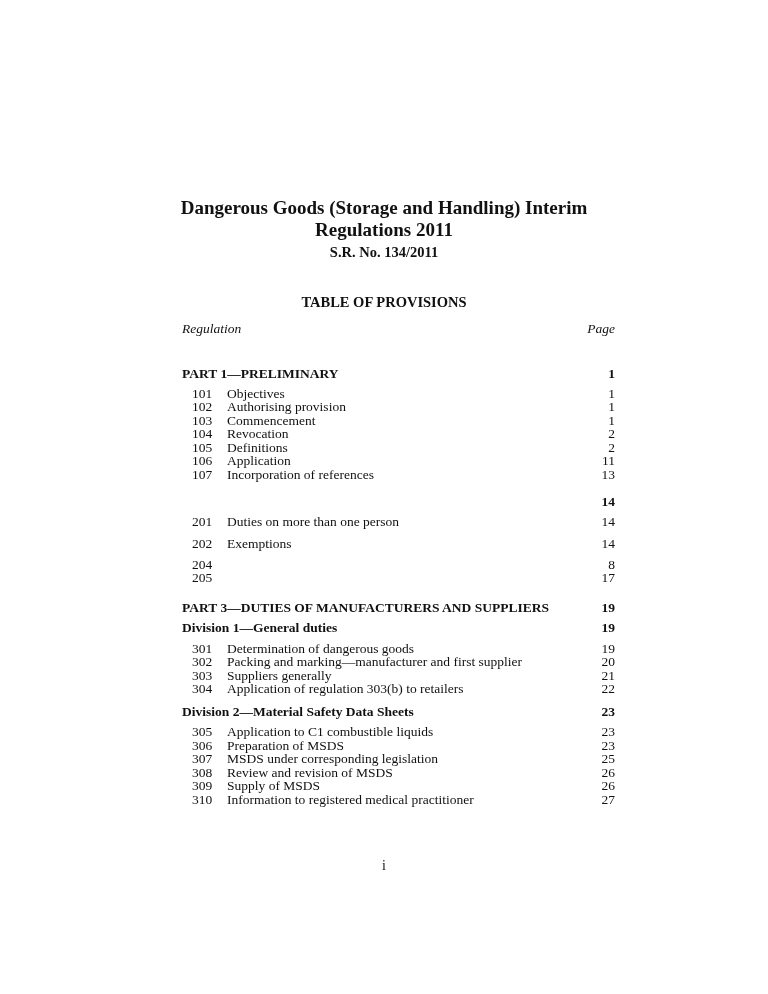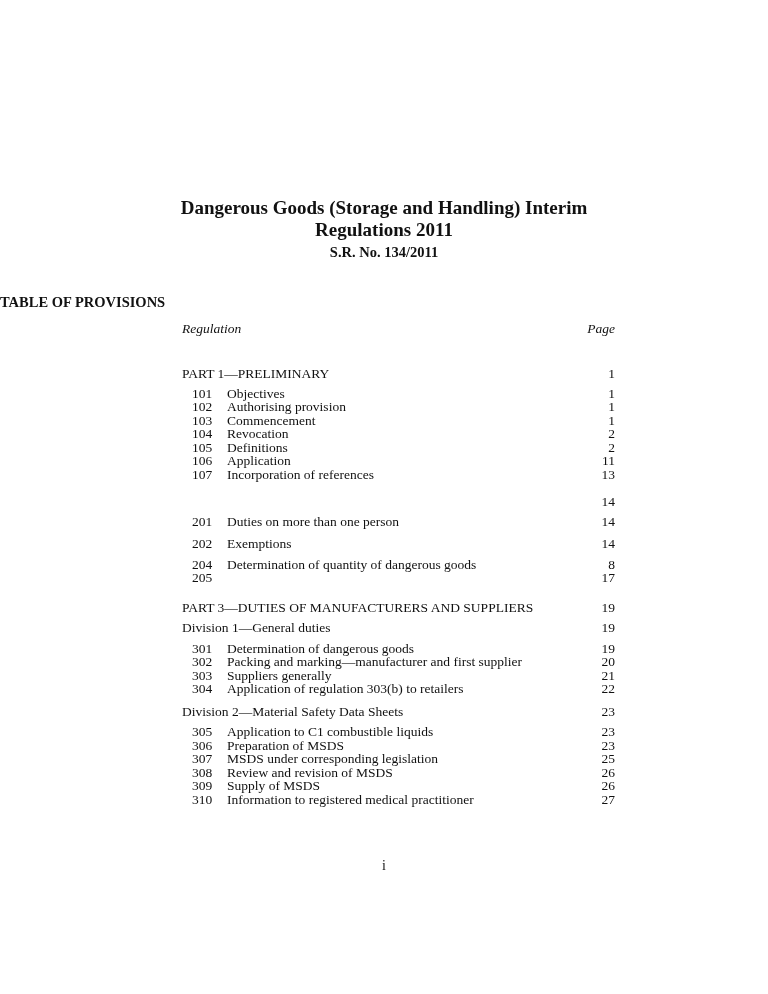--- a/index.html
+++ b/index.html
@@ -40,21 +40,21 @@
       text-align: center;
       font-weight: bold;
       font-size: 14.5px;
       line-height: 18px;
     }
     .toc-heading {
       position: absolute;
       top: 293px;
       left: 0;
       width: 768px;
-      text-align: left;
+      text-align: center;
       font-weight: bold;
       font-size: 14.5px;
       line-height: 18px;
     }
     .col-head {
       position: absolute;
       top: 321px;
       font-style: italic;
       font-size: 13.5px;
       line-height: 16px;
@@ -65,21 +65,21 @@
     .toc {
       position: absolute;
       left: 0;
       top: 0;
       width: 768px;
     }
     .heading-row {
       position: absolute;
       left: 182px;
       width: 433px;
-      font-weight: normal;
+      font-weight: bold;
       font-size: 13.5px;
       line-height: 16px;
       height: 16px;
     }
     .heading-row .h-label {
       position: absolute;
       left: 0;
       top: 0;
       white-space: nowrap;
     }
@@ -191,21 +191,20 @@
       <span class="label">Duties on more than one person</span>
       <span class="pg">14</span>
     </div>
     <div class="entry" style="top:537px;">
       <span class="num">202</span>
       <span class="label">Exemptions</span>
       <span class="pg">14</span>
     </div>
     <div class="entry" style="top:558px;">
       <span class="num">204</span>
-      <span class="label">Determination of quantity of dangerous goods</span>
       <span class="pg">8</span>
     </div>
     <div class="entry" style="top:571px;">
       <span class="num">205</span>
       <span class="pg">17</span>
     </div>
 
     <div class="heading-row" style="top:600px;">
       <span class="h-label">PART 3—DUTIES OF MANUFACTURERS AND SUPPLIERS</span>
       <span class="h-page">19</span>

